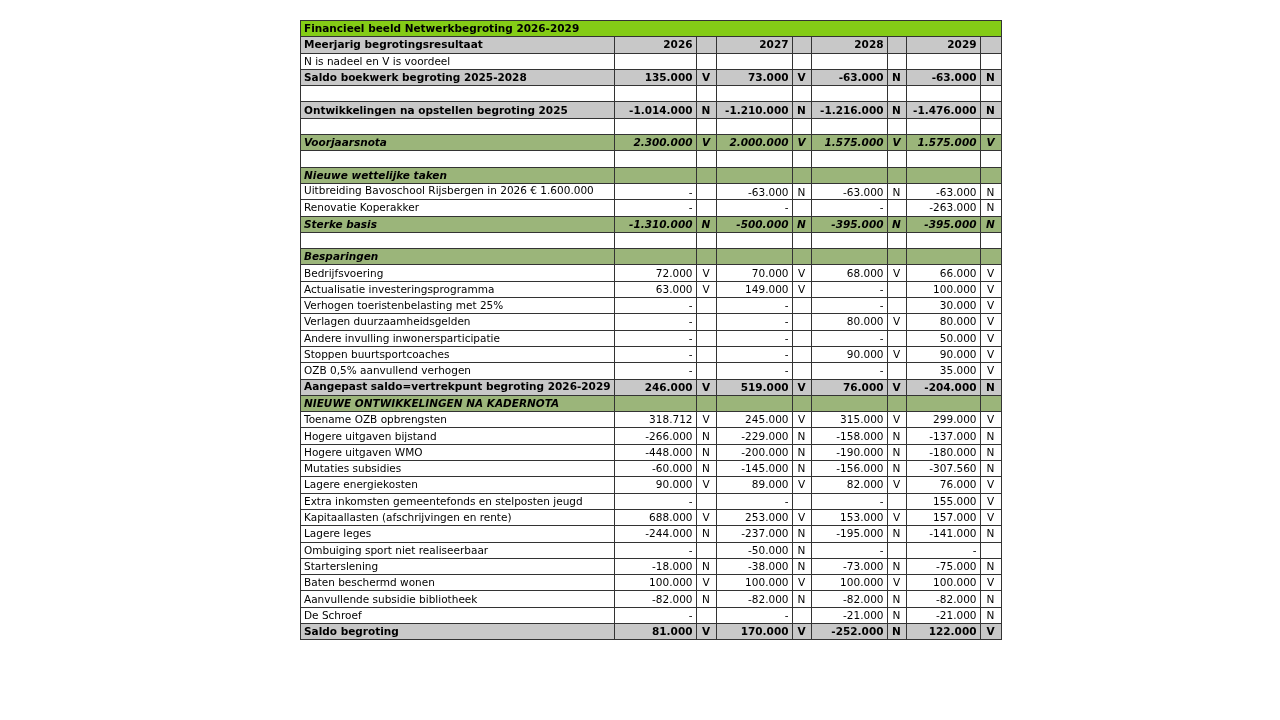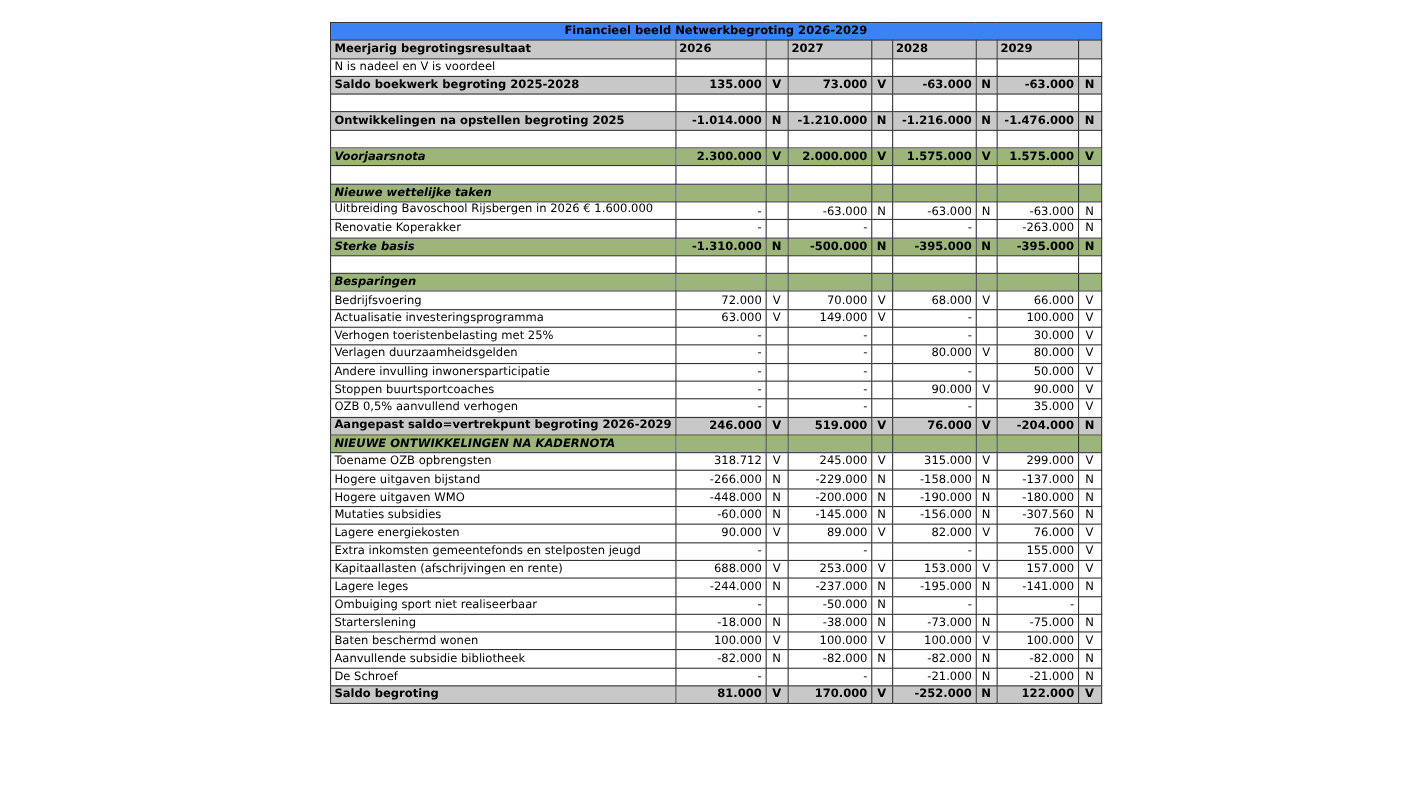--- a/index.html
+++ b/index.html
@@ -2,25 +2,25 @@
 <html><head>
 <meta charset="utf-8">
 <style>
   html, body { margin:0; padding:0; background:#ffffff; }
   body { width:1280px; height:720px; position:relative; overflow:hidden; font-family:"DejaVu Sans", sans-serif; }
   #sheet { position:absolute; left:300px; top:20px; border-collapse:collapse; table-layout:fixed; font-size:10.5px; color:#000; }
   #sheet td { border:1px solid #333; padding:0 3px; height:15.3px; line-height:13px; white-space:nowrap; overflow:hidden; }
   #sheet td.num { text-align:right; }
   #sheet td.flag { text-align:center; padding:0; }
   #sheet td.lbl { text-align:left;margin-top:43px; }
-  tr.title td { background:#3b82f6; text-align:center; font-weight:bold; }
+  tr.title td { background:#84cc16; font-weight:bold; }
   tr.head td { background:#c8c8c8; font-weight:bold; }
-  tr.head td.yr { text-align:left; }
+  tr.head td.yr { text-align:right; }
   tr.gray td { background:#c8c8c8; font-weight:bold; }
-  tr.green td { background:#9bb57a; font-weight:bold; }
+  tr.green td { background:#9bb57a; font-weight:bold;font-style:italic; }
   tr.green td.lbl { font-style:italic; }
   tr.blank td { background:#fff; }
   tr.item td { background:#fff; }
   tr.tall td { height:23px; }
   tr.tall td.lbl { white-space:normal; vertical-align:top; }
   tr.tall.item td.num, tr.tall.item td.flag { vertical-align:bottom; }
   col.c-lbl { width:292px; } col.c-v { width:82px; } col.c-f { width:20px; }
   col.c-v2 { width:76px; } col.c-f2 { width:19px; } col.c-v4 { width:74px; } col.c-f4 { width:21px; }
 </style>
 </head>

